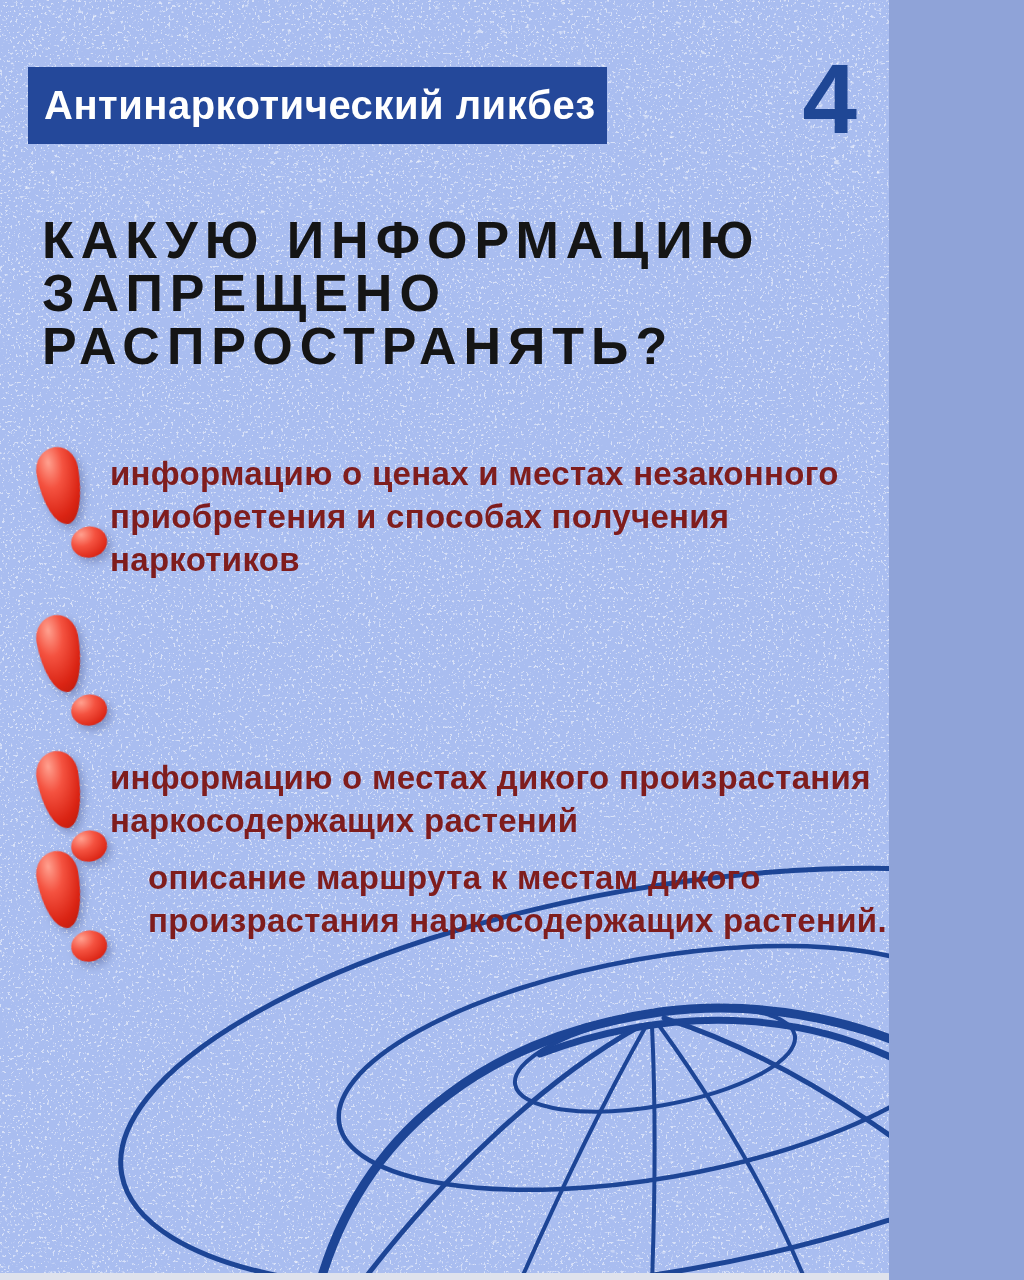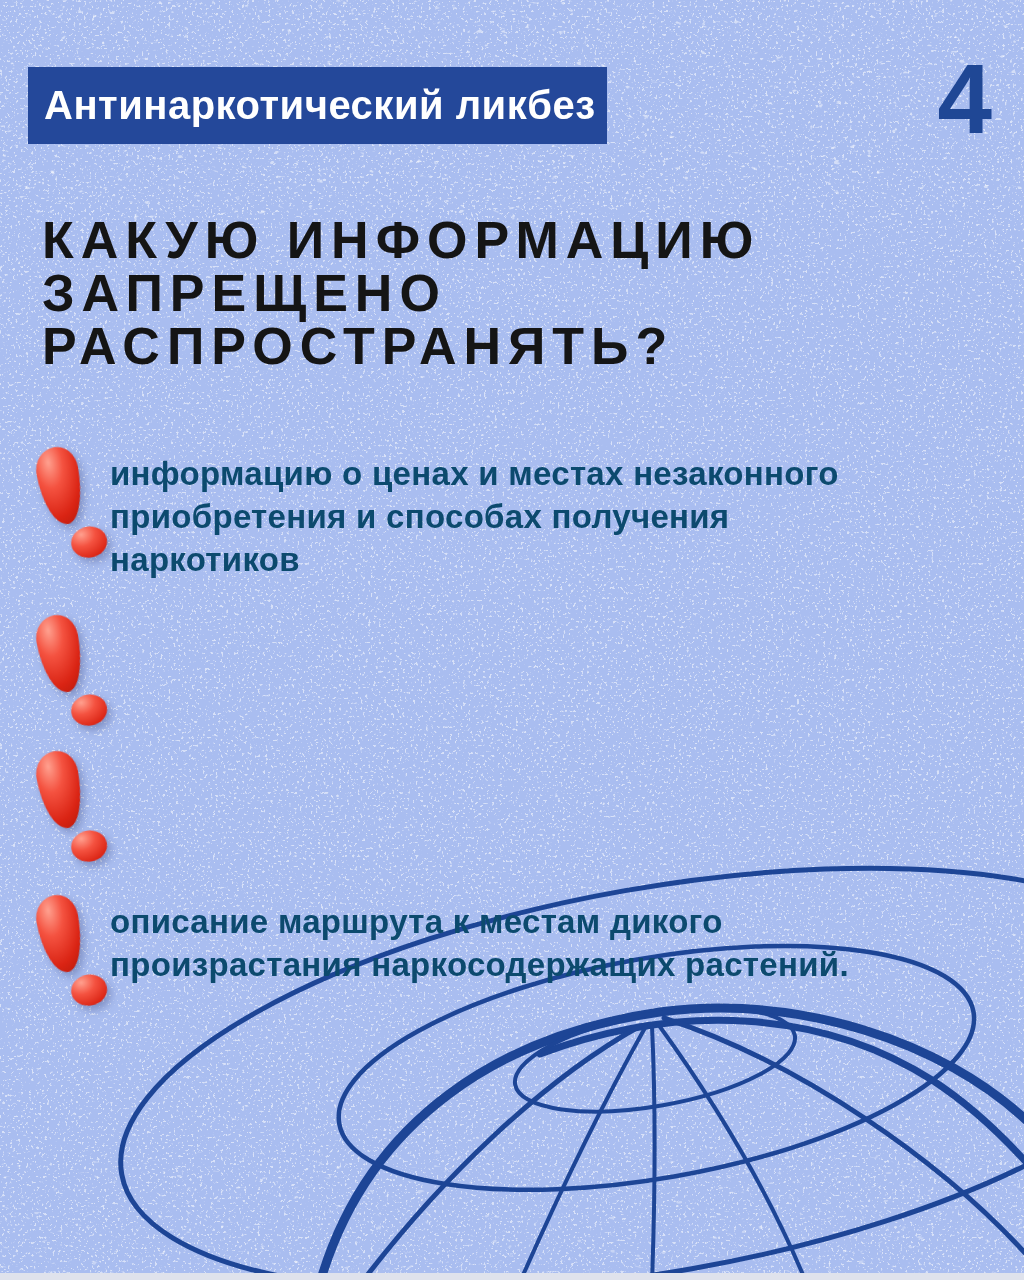--- a/index.html
+++ b/index.html
@@ -1,21 +1,22 @@
 <!DOCTYPE html>
 <html><head>
 <meta charset="utf-8">
 <style>
   html,body{margin:0;padding:0;background:#8fa3d8;}
   .page{
     position:relative;
-    width:1024px;height:1280px;
+    width:860px;height:1280px;
     background:#a9bdf0;
     overflow:hidden;
     font-family:"Liberation Sans","DejaVu Sans",sans-serif;
+    padding-left:29px;
   }
   .texture{position:absolute;inset:0;pointer-events:none;}
   
   .badge{
     position:absolute;left:28px;top:67px;
     width:579px;height:77px;
     background:#24489a;
     display:flex;align-items:center;
     padding:0 16px;box-sizing:border-box;
   }
@@ -38,24 +39,24 @@
     white-space:pre-line;
   }
   
   .bullet{
     position:absolute;left:30px;width:950px;
     display:flex;align-items:flex-start;
   }
   .bullet.r1{top:444px;}
   .bullet.r2{top:612px;}
   .bullet.r3{top:748px;}
-  .bullet.r4{top:892px;}
+  .bullet.r4{top:848px;gap:38px;}
   .bullet-text{
     margin-left:8px;padding-top:8px;
-    color:#0c4a6e;font-size:33px;line-height:43px;font-weight:700;
+    color:#7f1d1d;font-size:33px;line-height:43px;font-weight:700;
     letter-spacing:0.3px;
     white-space:pre-line;
   }
   
   .excl{
     position:relative;flex:0 0 72px;width:72px;height:118px;
     transform:rotate(-10deg);
     filter:drop-shadow(3px 5px 4px rgba(25,35,90,.30));
   }
   .excl-bar{
@@ -144,20 +145,22 @@
       <span class="excl-bar"></span>
       <span class="excl-dot"></span>
     </span>
   </div>
 
   <div class="bullet r3">
     <span class="excl">
       <span class="excl-bar"></span>
       <span class="excl-dot"></span>
     </span>
+    <span class="bullet-text">информацию о местах дикого произрастания
+наркосодержащих растений</span>
   </div>
 
   <div class="bullet r4">
     <span class="excl">
       <span class="excl-bar"></span>
       <span class="excl-dot"></span>
     </span>
     <span class="bullet-text">описание маршрута к местам дикого
 произрастания наркосодержащих растений.</span>
   </div>

